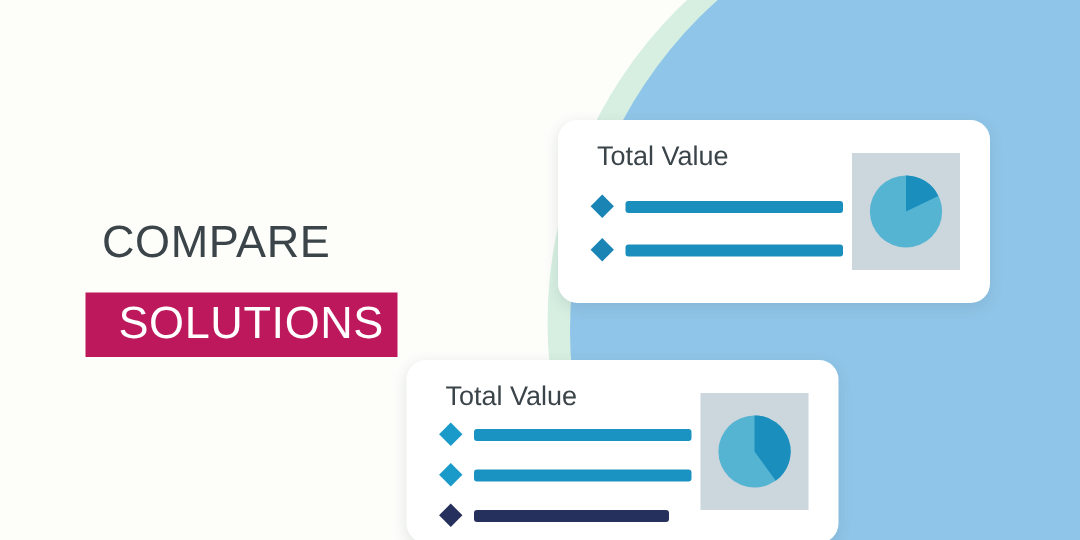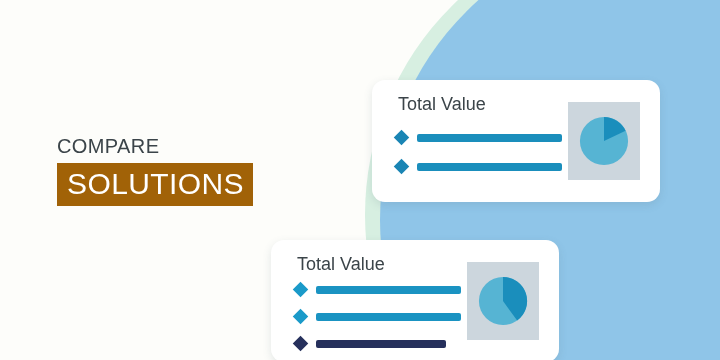--- a/index.html
+++ b/index.html
@@ -31,33 +31,33 @@
   }
 
   
   .headline {
     position: absolute;
     left: 57px;
     top: 136px;
     width: 240px;
   }
   .headline-top {
-    font-size: 20px;
+    font-size: 30px;
     font-weight: 400;
     letter-spacing: 0.4px;
     color: #3b4449;
     line-height: 1;
-    margin: 0;
+    margin: 11px;
     white-space: nowrap;
   }
   .headline-bottom-wrap {
     display: inline-block;
     margin-top: 7px;
-    background: #a16207;
-    padding: 6px 9px 7px 10px;
+    background: #be185d;
+    padding: 6px 9px 7px 22px;
   }
   .headline-bottom {
     font-size: 30px;
     font-weight: 400;
     letter-spacing: 0.4px;
     color: #ffffff;
     line-height: 1;
     margin: 0;
     white-space: nowrap;
   }

